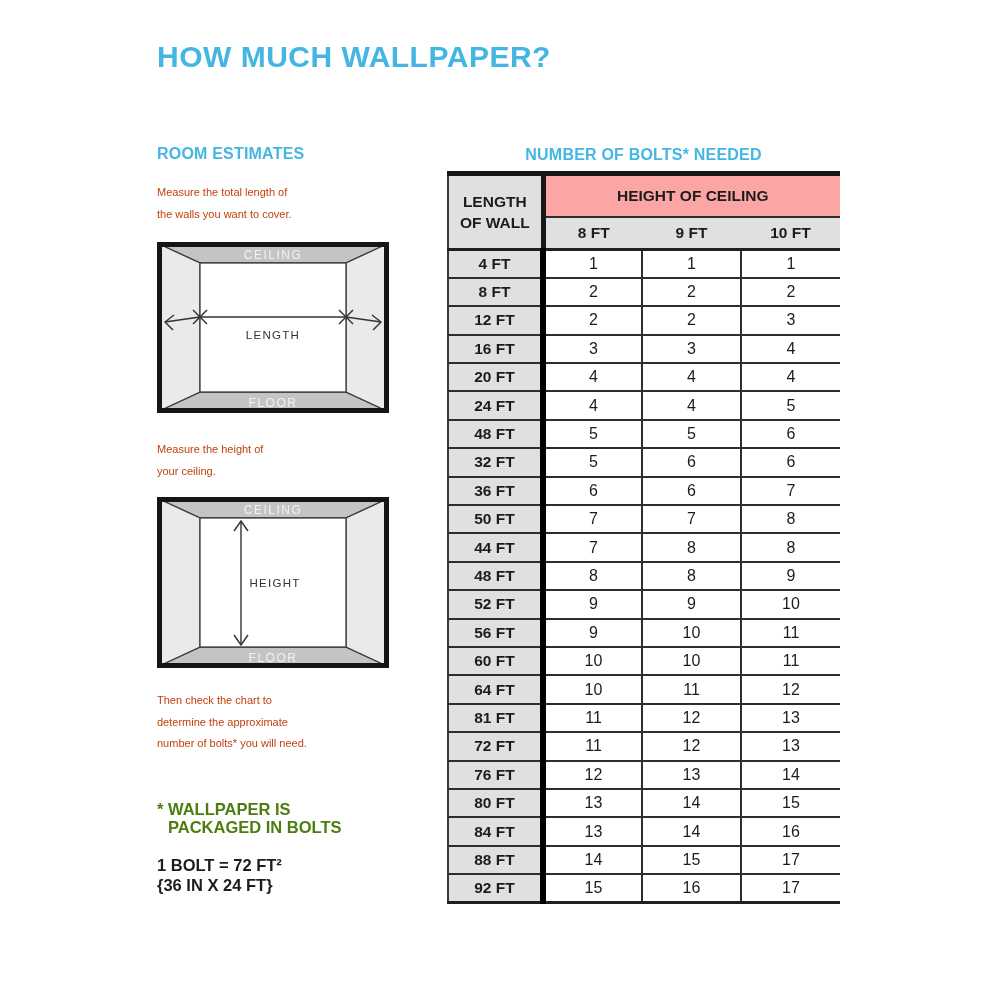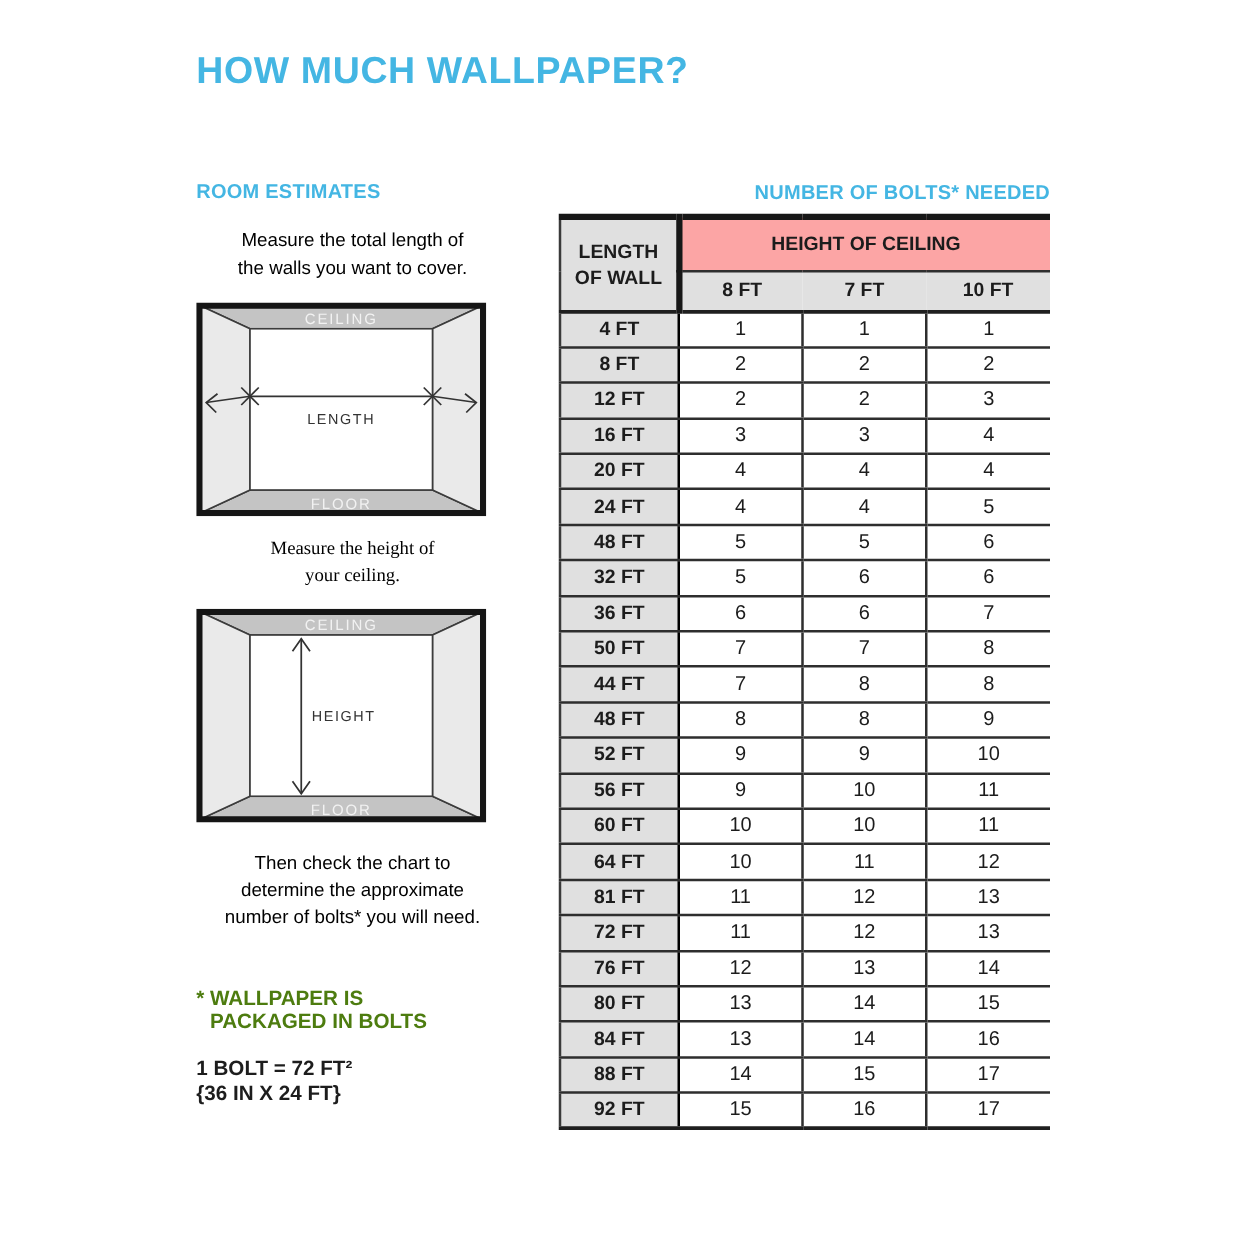--- a/index.html
+++ b/index.html
@@ -18,39 +18,39 @@
   }
 
   
   .left-col { position: absolute; left: 157px; top: 145px; width: 250px; }
   .section-heading {
     font-size: 16px; font-weight: bold; color: #44b6e3; letter-spacing: 0.2px;
     line-height: 18px;
   }
   .step {
     white-space: pre-line;
-    font-size: 15px; line-height: 21.5px; color: #000000; text-align: center;
+    font-size: 11px; line-height: 21.5px; color: #c2410c;
   }
   .step1 { margin-top: 19px; }
   .diagram { display: block; margin-top: 17px; }
-  .step2 { margin-top: 16px; font-family: Liberation Serif, serif; }
+  .step2 { margin-top: 26px; }
   .diagram2 { margin-top: 15px; }
   .step3 { margin-top: 22px; }
   .footnote { margin-top: 45px; font-weight: bold; font-size: 16.5px; line-height: 18.5px; color: #4d7c0f; }
   .footnote .indent { padding-left: 11px; }
   .bolt-info { margin-top: 18px; font-weight: bold; font-size: 16.5px; line-height: 20px; color: #1d1d1d; }
 
   
   .svg-walllabel { font-family: "Liberation Sans", sans-serif; font-size: 12px; letter-spacing: 1.5px; fill: #f2f2f2; }
   .svg-measure  { font-family: "Liberation Sans", sans-serif; font-size: 11.5px; letter-spacing: 1.3px; fill: #333333; }
 
   
   .table-wrap { position: absolute; left: 447px; top: 147px; width: 393px; }
   .table-title {
-    text-align: right; font-size: 16px; font-weight: bold;
+    text-align: center; font-size: 16px; font-weight: bold;
     color: #44b6e3; letter-spacing: 0.2px; line-height: 16px;
     margin-bottom: 8px;
   }
   table.bolts {
     width: 393px; border-collapse: collapse; table-layout: fixed;
     border-top: 5px solid #171717;
     border-left: 2px solid #3a3a3a;
     font-size: 16px; color: #1c1c1c;
   }
   table.bolts col.wall-col { width: 95px; }
@@ -67,21 +67,21 @@
     border-bottom: 2px solid #2e2e2e;
   }
   tr.subhead th {
     background: #e0e0e0; font-size: 15.5px; font-weight: bold;
     height: 31px; text-align: center; vertical-align: middle;
     border-bottom: 3px solid #1f1f1f;
   }
   tbody td { height: 28.4px; text-align: center; vertical-align: middle; border-bottom: 2px solid #2e2e2e; }
   tbody td.wall {
     background: #e0e0e0; font-weight: bold; font-size: 15.5px;
-    border-right: 2px solid #000000;
+    border-right: 6px solid #000000;
   }
   tbody td.bolt { background: #ffffff; }
   tbody td.bolt + td.bolt { border-left: 2px solid #2e2e2e; }
   tbody tr:last-child td { border-bottom: 3px solid #1f1f1f; }
 </style>
 </head>
 <body>
 
 <div class="page">
 
@@ -161,21 +161,21 @@
           <col>
       </colgroup>
       <thead>
         <tr>
           <th class="corner" rowspan="2">LENGTH
 OF WALL</th>
           <th class="group" colspan="3">HEIGHT OF CEILING</th>
         </tr>
         <tr class="subhead">
           <th>8 FT</th>
-          <th>7 FT</th>
+          <th>9 FT</th>
           <th>10 FT</th>
         </tr>
       </thead>
       <tbody>
           <tr>
             <td class="wall">4 FT</td>
             <td class="bolt">1</td>
             <td class="bolt">1</td>
             <td class="bolt">1</td>
           </tr>

